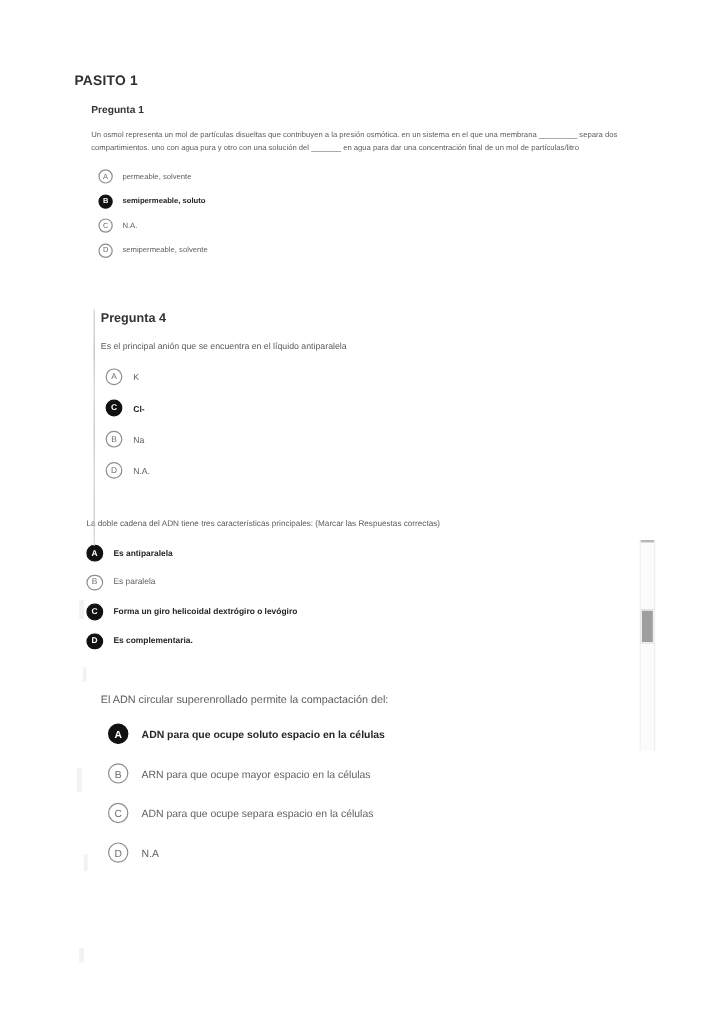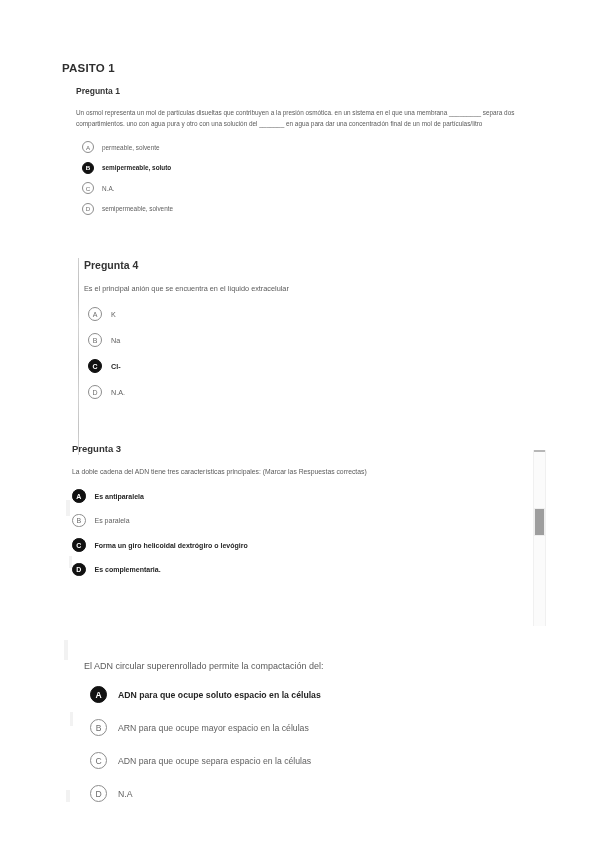--- a/index.html
+++ b/index.html
@@ -105,21 +105,21 @@
   .tier2 .marker    { width: 14px; height: 14px; font-size: 7px; }
   .tier2 .opt-text  { font-size: 7.2px; margin-left: 9px; }
 
   .tier3 .q-title   { font-size: 9.5px; }
   .tier3 .q-body    { font-size: 6.8px; line-height: 1.65; }
   .tier3 .option    { margin-bottom: 11px; }
   .tier3 .marker    { width: 13.5px; height: 13.5px; font-size: 7px; }
   .tier3 .opt-text  { font-size: 7px; margin-left: 9px; }
 
   .tier4 .q-title   { font-size: 12.5px; }
-  .tier4 .q-body    { font-size: 9px; line-height: 1.65; margin-top: 48px; }
+  .tier4 .q-body    { font-size: 9px; line-height: 1.65; }
   .tier4 .option    { margin-bottom: 16px; }
   .tier4 .marker    { width: 17px; height: 17px; font-size: 8.6px; }
   .tier4 .opt-text  { font-size: 8.7px; margin-left: 11px; }
 
   
   .blk1 { padding-left: 14px; }
   .blk2 { padding-left: 22px; }
   .blk3 { padding-left: 10px; }
   .blk4 { padding-left: 22px; }
 
@@ -210,45 +210,44 @@
           <span class="marker">D</span>
           <span class="opt-text">semipermeable, solvente</span>
         </li>
       </ul>
     </div>
 
     <div class="gap-a"></div>
 
     <div class="q-block tier2 blk2">
       <div class="q-title">Pregunta 4</div>
-      <div class="q-body">Es el principal anión que se encuentra en el líquido extracelular</div>
+      <div class="q-body">Es el principal anión que se encuentra en el líquido antiparalela</div>
       <ul class="options">
         <li class="option">
           <span class="marker">A</span>
           <span class="opt-text">K</span>
         </li>
+        <li class="option selected">
+          <span class="marker">C</span>
+          <span class="opt-text">Cl-</span>
+        </li>
         <li class="option">
           <span class="marker">B</span>
           <span class="opt-text">Na</span>
         </li>
-        <li class="option selected">
-          <span class="marker">C</span>
-          <span class="opt-text">Cl-</span>
-        </li>
         <li class="option">
           <span class="marker">D</span>
           <span class="opt-text">N.A.</span>
         </li>
       </ul>
     </div>
 
     <div class="gap-b"></div>
 
     <div class="q-block tier3 blk3">
-      <div class="q-title">Pregunta 3</div>
       <div class="q-body">La doble cadena del ADN tiene tres características principales: (Marcar las Respuestas correctas)</div>
       <ul class="options">
         <li class="option selected">
           <span class="marker">A</span>
           <span class="opt-text">Es antiparalela</span>
         </li>
         <li class="option">
           <span class="marker">B</span>
           <span class="opt-text">Es paralela</span>
         </li>

